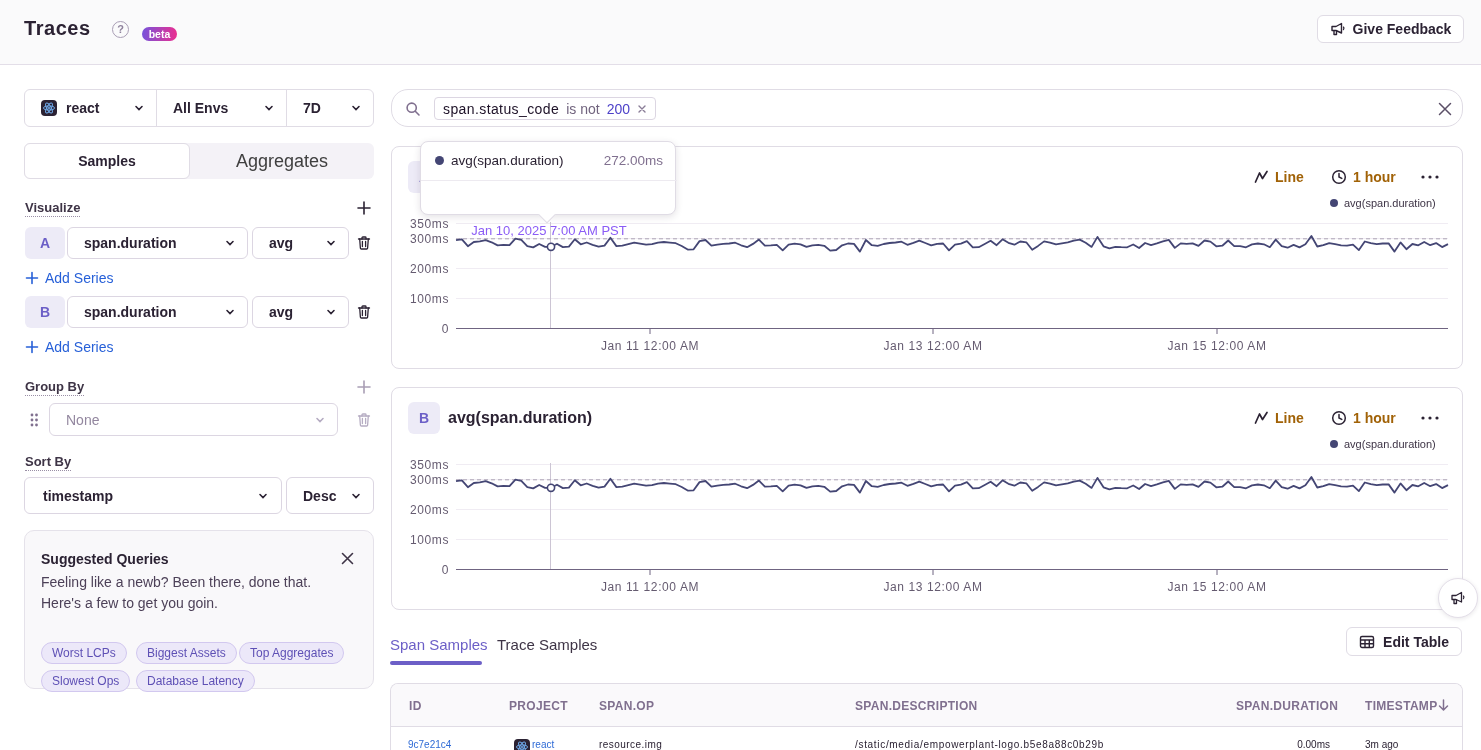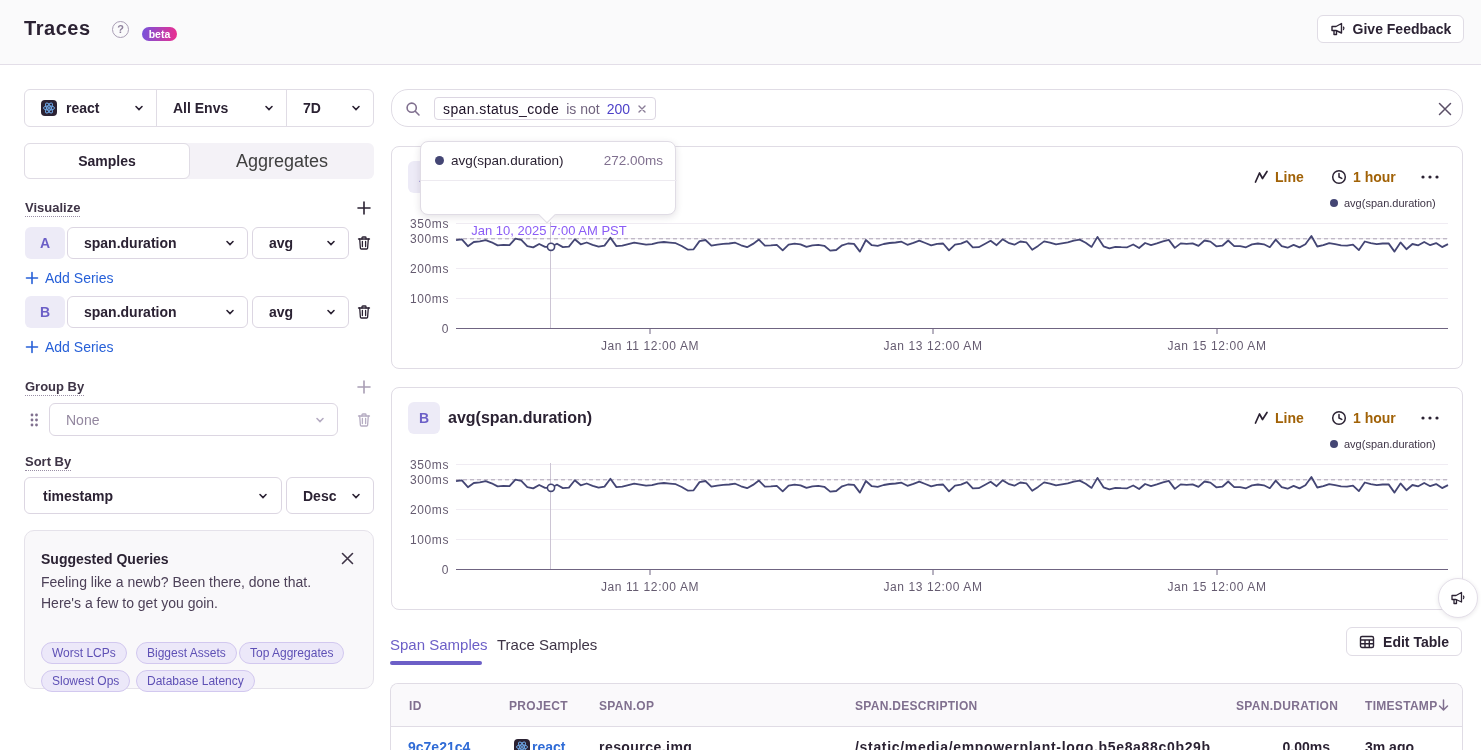--- a/index.html
+++ b/index.html
@@ -33,21 +33,21 @@
 
 .panel { width:1072px; border:1px solid #E0DCE5; border-radius:8px; background:#fff; }
 .ctrl { font-weight:700; font-size:14px; color:#a16207; display:flex; align-items:center; gap:6px; }
 .legend { font-size:11px; color:#3E3446; display:flex; align-items:center; gap:6px; }
 .axlbl { font-size:12px; fill:#655B70; letter-spacing:0.6px; }
 
 .ttip { left:420px; top:141px; width:256px; height:74px; background:#fff; border:1px solid #E0DCE5; border-radius:8px; box-shadow:0 2px 7px rgba(43,34,51,0.13); z-index:5; }
 .ttarrow { left:541px; top:209px; width:12px; height:12px; background:#fff; border-right:1px solid #E0DCE5; border-bottom:1px solid #E0DCE5; transform:rotate(45deg); z-index:6; }
 .tblwrap { left:390px; top:683px; width:1073px; height:67px; border:1px solid #E0DCE5; border-radius:8px 8px 0 0; border-bottom:none; background:#fff; overflow:hidden; }
 .thead { height:43px; background:#FAF9FB; border-bottom:1px solid #E0DCE5; position:relative; font-size:12px; font-weight:700; color:#80708F; letter-spacing:0.3px; }
-.trow { position:relative; height:24px; font-size:14px;font-weight:bold; }
+.trow { position:relative; height:24px; font-size:10px; }
 a.lnk { color:#2F6BD6; text-decoration:none; }
 .fab { left:1438px; top:578px; width:40px; height:40px; border-radius:50%; background:#fff; border:1px solid #E3DEE8; box-shadow:0 1px 4px rgba(43,34,51,0.10); display:flex; align-items:center; justify-content:center; }
 </style>
 </head>
 <body>
 <div id="page">
 
   <div class="abs hdr"></div>
   <div class="abs h1">Traces</div>
   <div class="abs qm">?</div>

